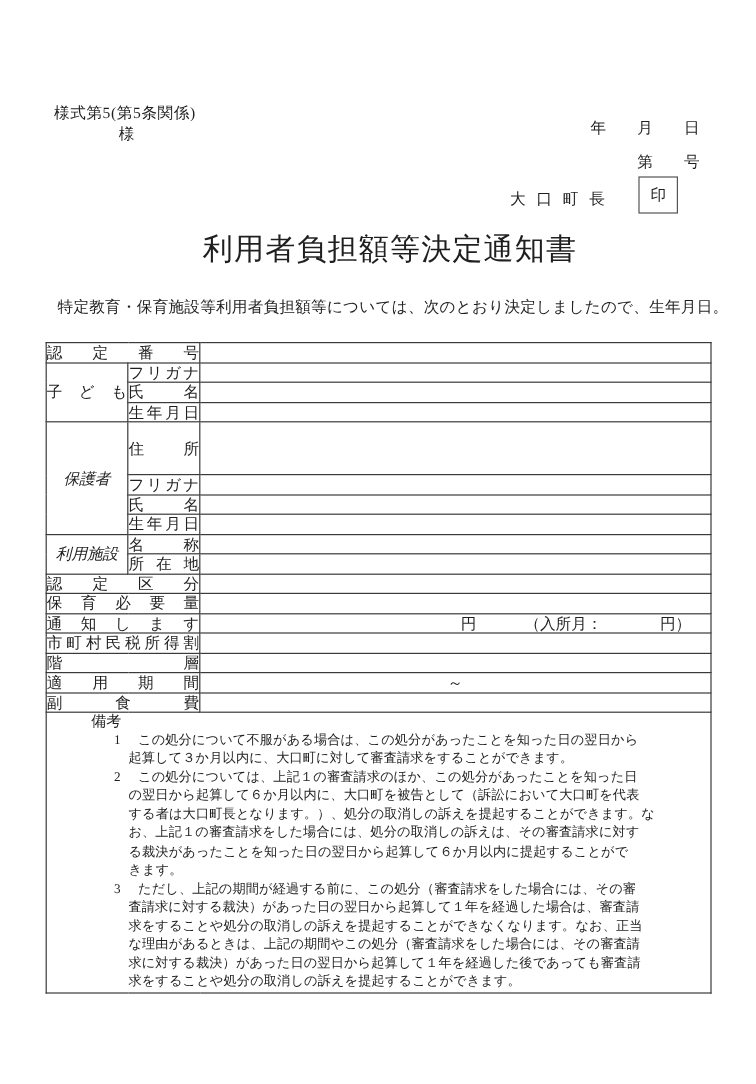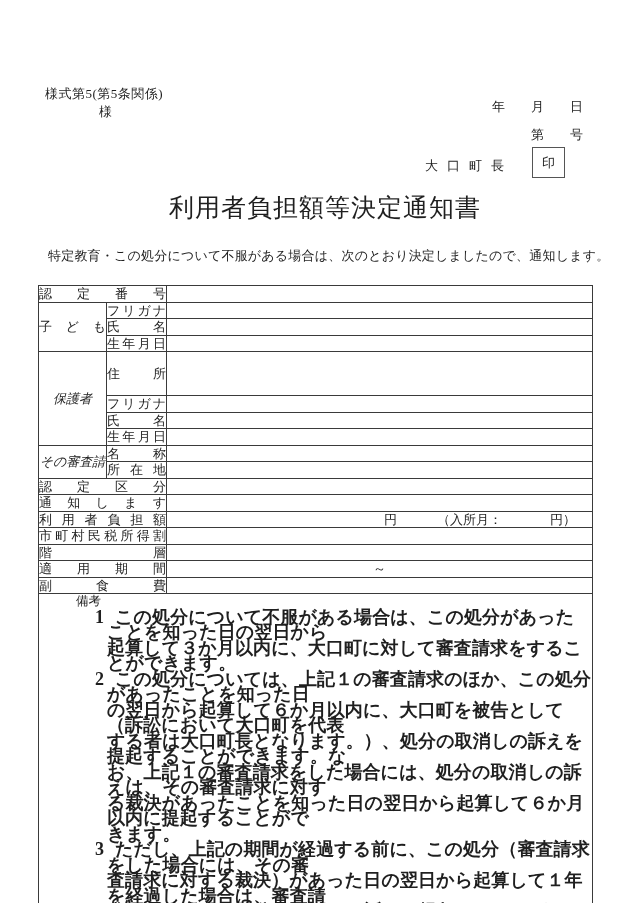--- a/index.html
+++ b/index.html
@@ -56,44 +56,43 @@
   .fee-flex { display:flex; align-items:center; justify-content:flex-end; padding-right:16px; }
   .fee-paren { margin-left:40px; }
   .fee-yen-close { margin-left:48px; }
   .center-val { text-align:center; }
 
   
   td.remarks-cell { vertical-align:top; padding:2px 6px 4px 0; height:auto; }
   .remarks-label { margin-left:37px; font-size:12.5px; line-height:15.5px; }
   .remark-item {
     margin-left:68px; text-indent:-12px;
-    font-size:18px; line-height:15.5px;
+    font-size:11px; line-height:15.5px;
     letter-spacing:0.1px;
-    font-weight:bold;
   }
   .rnum { display:inline-block; width:20px; text-indent:0; }
   .rtext { white-space:pre-line; }
 </style>
 </head>
 <body>
 
 <div>
 
   <div class="abs form-ref">様式第5(第5条関係)</div>
   <div class="abs addressee">様</div>
   <div class="abs doc-number">第　　号</div>
   <div class="abs date-line">年　　月　　日</div>
   <div class="abs issuer">大口町長</div>
   <div class="abs seal-box">
     <span>印</span>
   </div>
 
   <h1 class="abs doc-title">利用者負担額等決定通知書</h1>
 
-  <div class="abs intro">特定教育・この処分について不服がある場合は、次のとおり決定しましたので、通知します。</div>
+  <div class="abs intro">特定教育・保育施設等利用者負担額等については、次のとおり決定しましたので、生年月日。</div>
 
   <table class="main">
     <colgroup>
         <col class="col-a">
         <col class="col-b">
         <col class="col-c">
       </colgroup>
 
     <tbody>
         <tr>
@@ -127,39 +126,39 @@
     <tr>
       <td class="jls">氏名</td>
       <td></td>
     </tr>
     <tr>
       <td class="jls">生年月日</td>
       <td></td>
     </tr>
 
     <tr>
-      <td rowspan="2" class="cg">その審査請</td>
+      <td rowspan="2" class="cg">利用施設</td>
       <td class="jls">名称</td>
       <td></td>
     </tr>
     <tr>
       <td class="jls">所在地</td>
       <td></td>
     </tr>
 
     <tr>
       <td colspan="2" class="jl">認定区分</td>
       <td></td>
     </tr>
     <tr>
+      <td colspan="2" class="jl">保育必要量</td>
+      <td></td>
+    </tr>
+    <tr>
       <td colspan="2" class="jl">通知します</td>
-      <td></td>
-    </tr>
-    <tr>
-      <td colspan="2" class="jl">利用者負担額</td>
       <td>
         <div class="fee-flex">
           <span>円</span>
           <span class="fee-paren">（入所月：</span>
           <span class="fee-yen-close">円）</span>
         </div>
       </td>
     </tr>
     <tr>
       <td colspan="2" class="jl">市町村民税所得割</td>

